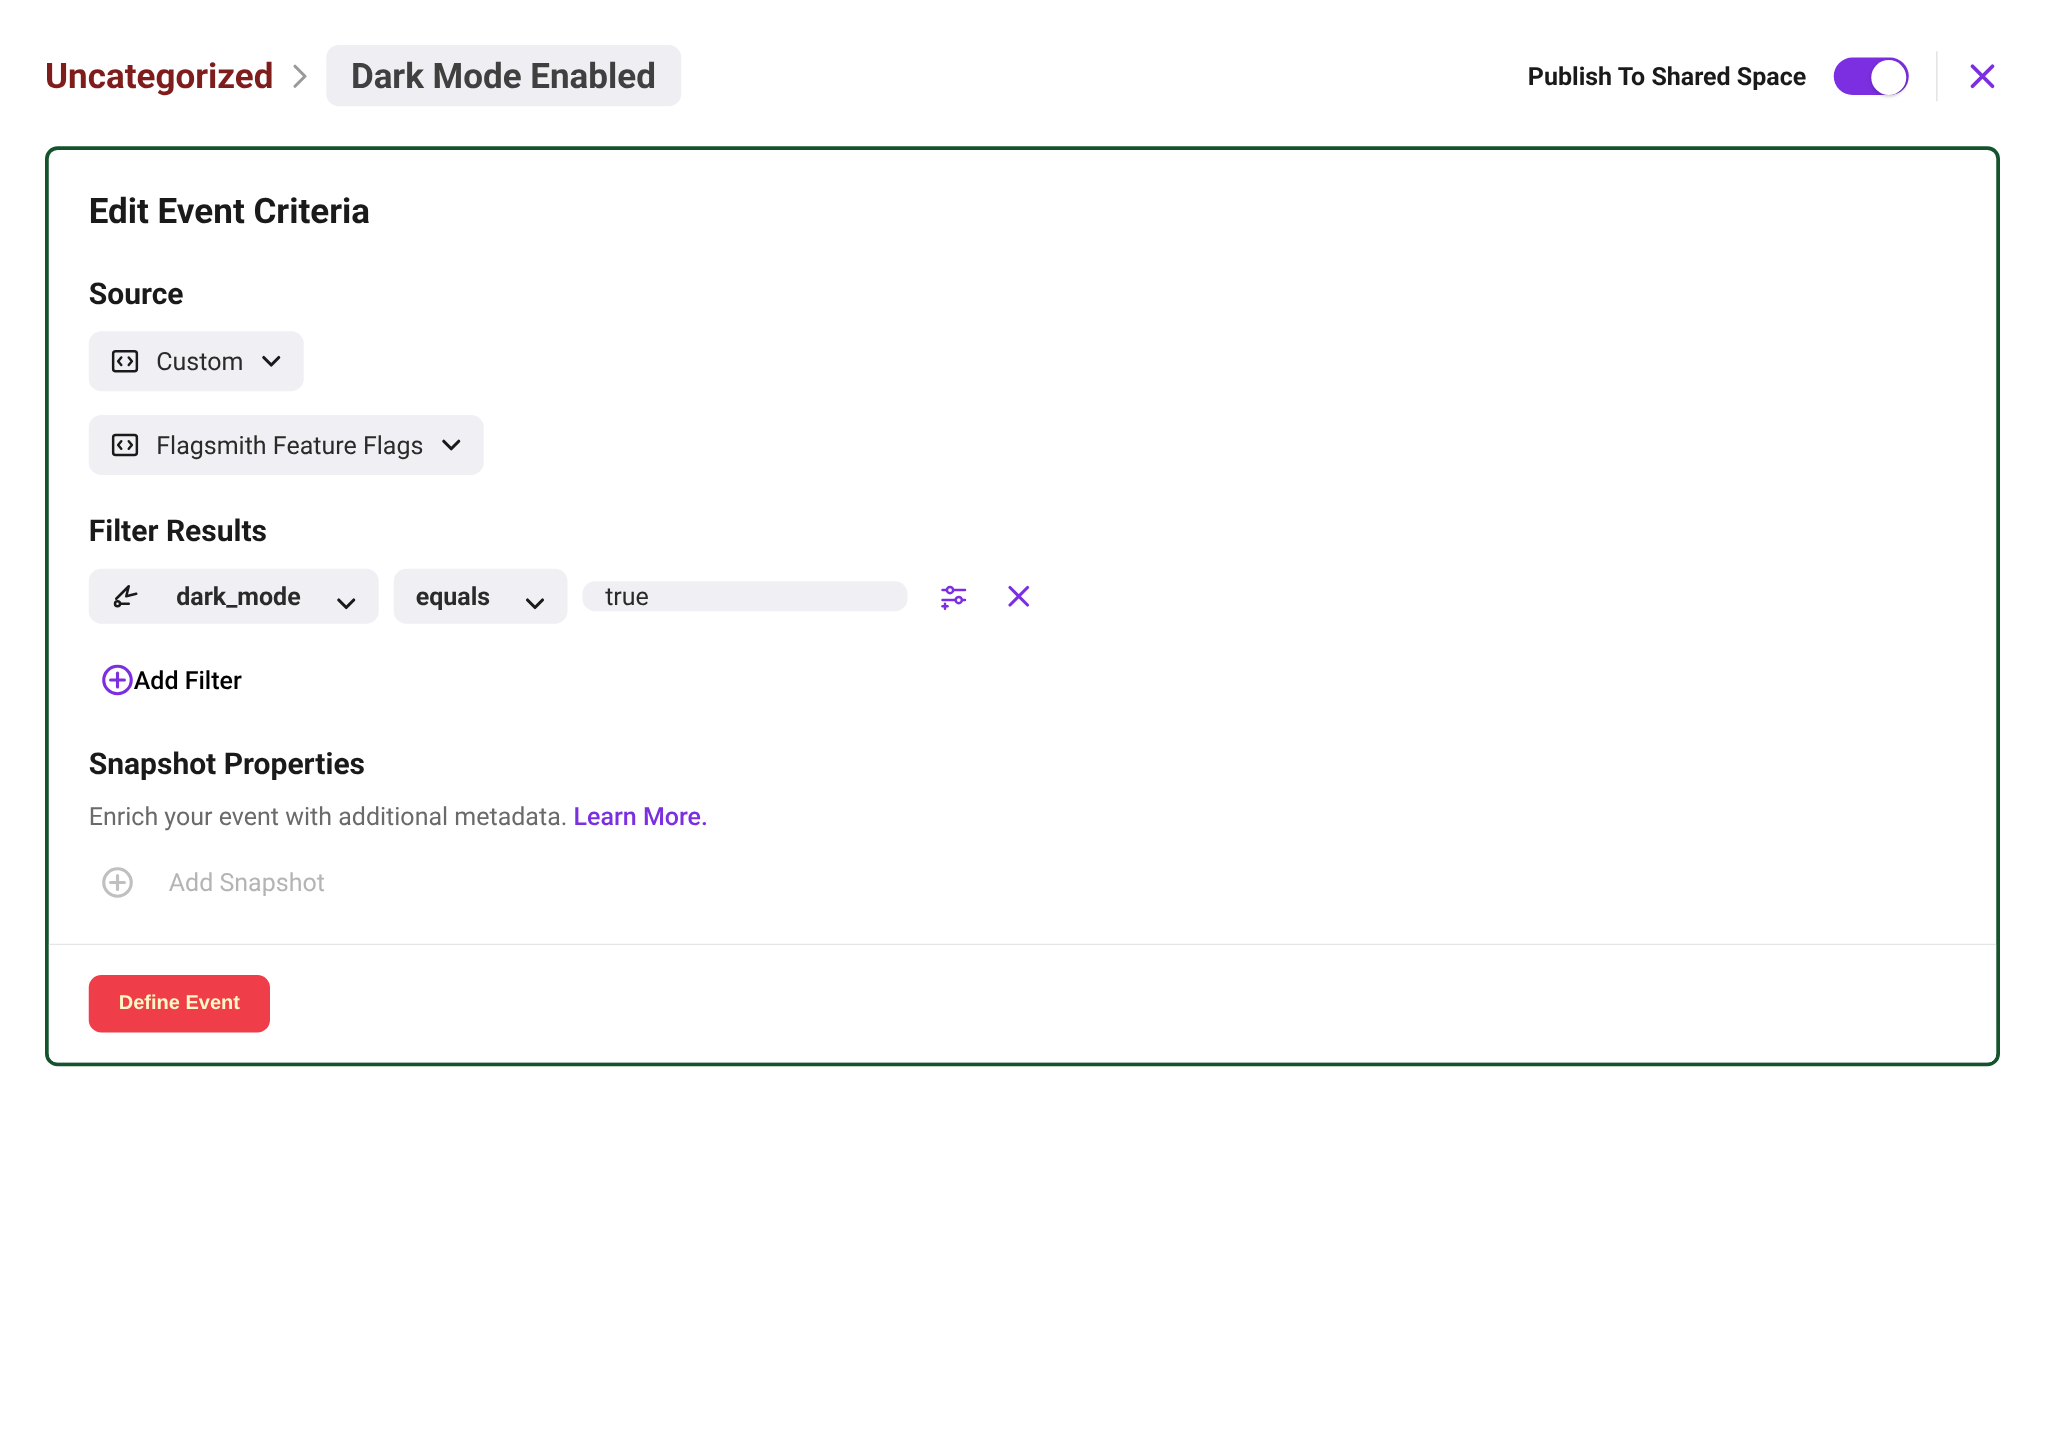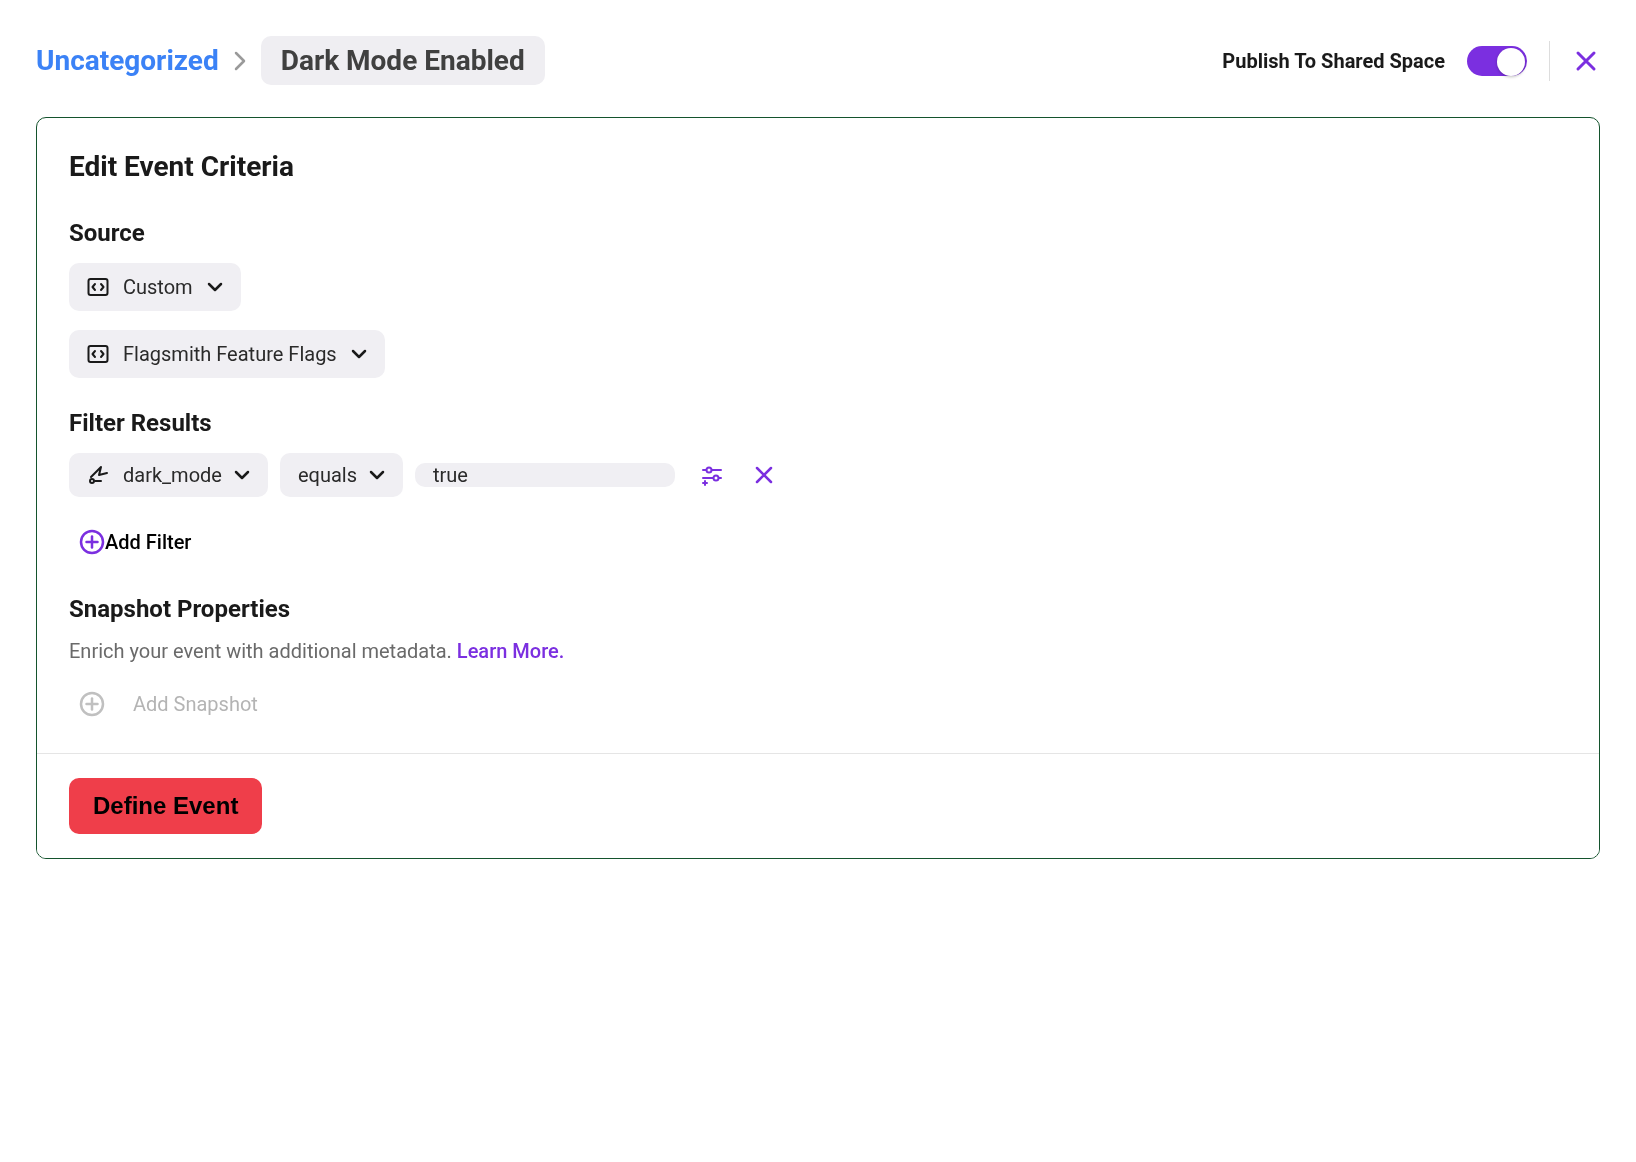--- a/index.html
+++ b/index.html
@@ -16,21 +16,21 @@
     margin-bottom: 32px;
   }
   .breadcrumb {
     display: flex;
     align-items: center;
     gap: 14px;
   }
   .breadcrumb-parent {
     font-size: 28px;
     font-weight: 700;
-    color: #3b82f6;
+    color: #7f1d1d;
     text-decoration: none;
   }
   .breadcrumb-sep {
     display: inline-flex;
     align-items: center;
     color: #9a9a9a;
   }
   .breadcrumb-current {
     font-size: 28px;
     font-weight: 700;
@@ -76,21 +76,21 @@
   .close-btn {
     display: inline-flex;
     align-items: center;
     justify-content: center;
     cursor: pointer;
     color: #7b2fe0;
     width: 28px;
     height: 28px;
   }
   .panel {
-    border: 1px solid #14532d;
+    border: 3px solid #14532d;
     border-radius: 10px;
     overflow: hidden;
   }
   .panel-body {
     padding: 32px 28px 32px 32px;
   }
   .panel-title {
     font-size: 28px;
     font-weight: 700;
     margin-bottom: 36px;
@@ -117,28 +117,29 @@
     color: #1a1a1a;
   }
   .filter-row {
     display: flex;
     align-items: center;
     gap: 12px;
     margin-bottom: 32px;
   }
   .pill {
     display: inline-flex;
-    align-items: center;
-    gap: 12px;
+    align-items: flex-end;
+    gap: 28px;
     background: #f0eff3;
     border-radius: 10px;
     padding: 10px 18px;
     font-size: 20px;
     color: #2a2a2a;
     cursor: pointer;
+    font-weight: bold;
   }
   .textish {
     background: #f0eff3;
     border-radius: 10px;
     padding: 0 18px;
     font-size: 20px;
     color: #2a2a2a;
     min-width: 260px;
   }
   .icon-btn {
@@ -182,23 +183,23 @@
     font-size: 20px;
     padding-left: 10px;
   }
   .panel-footer {
     border-top: 1px solid #e5e5e5;
     padding: 24px 32px;
     background: #fff;
   }
   .define-btn {
     background: #ef3e4a;
-    color: #000000;
+    color: #fef9c3;
     border: none;
-    font-size: 24px;
+    font-size: 16px;
     font-weight: 700;
     padding: 14px 24px;
     border-radius: 10px;
     cursor: pointer;
   }
   svg { display: block; }
 </style>
 </head>
 <body>
 

